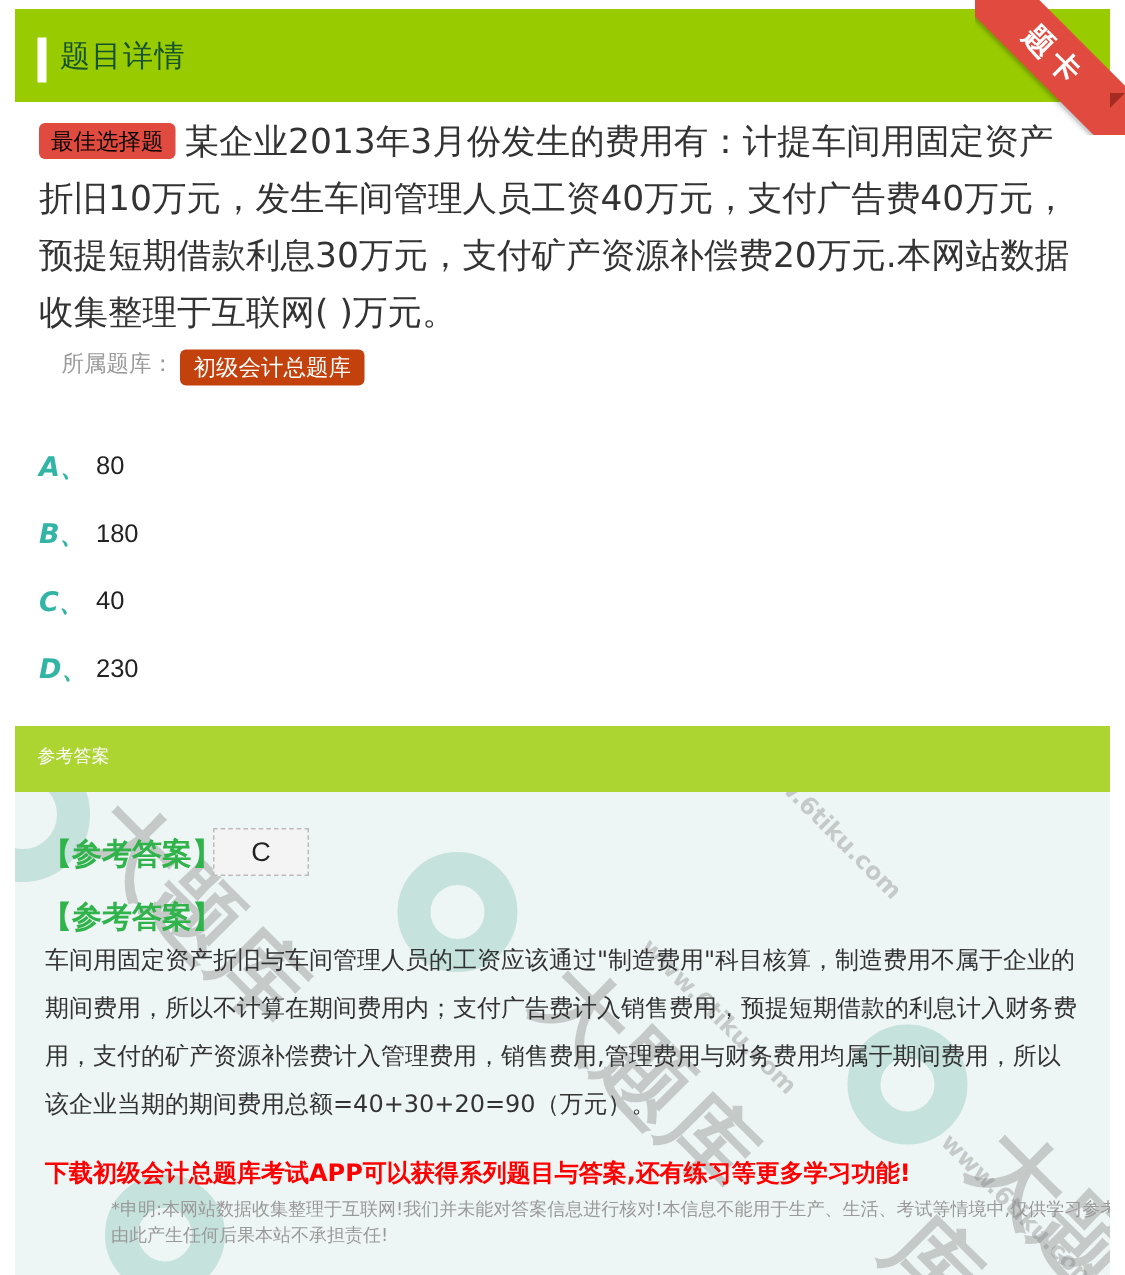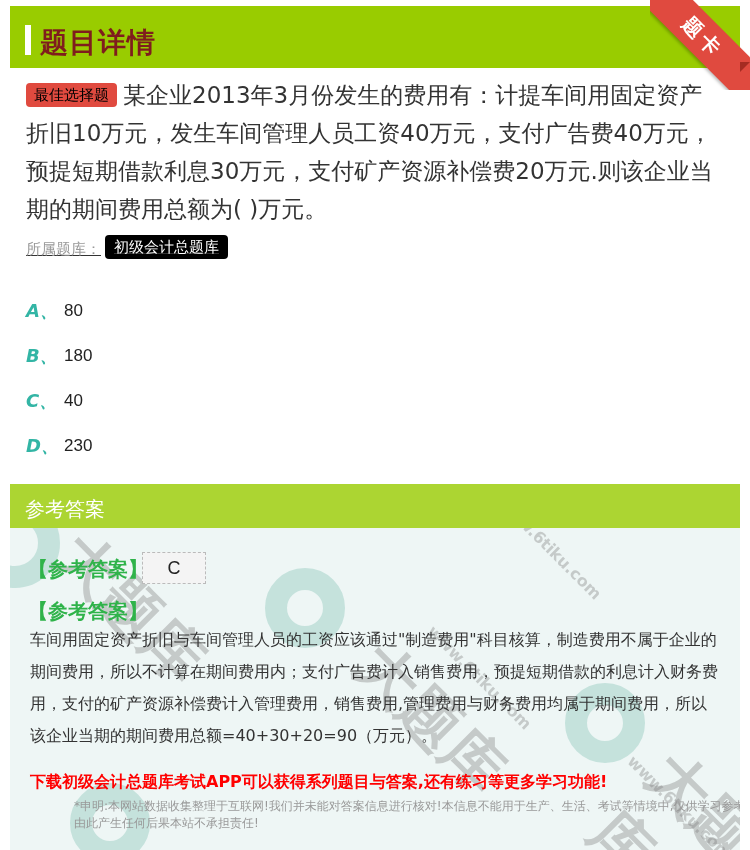--- a/index.html
+++ b/index.html
@@ -7,21 +7,21 @@
   body { font-family: "DejaVu Sans", "Liberation Sans", sans-serif; color: #333; position: relative; }
 
   .header-bar {
     position: absolute; left: 10px; top: 6px; width: 730px; height: 62px;
     background: #99cc00;
   }
   .header-bar .accent {
     position: absolute; left: 15px; top: 19px; width: 6px; height: 30px; background: #ffffff;
   }
   .header-bar .title {
-    position: absolute; left: 30px; top: 18px; font-size: 28px; font-weight: bold; color: #7f1d1d; letter-spacing: 1px;
+    position: absolute; left: 30px; top: 18px; font-size: 20px; font-weight: normal; color: #14532d; letter-spacing: 1px;
   }
 
   .ribbon-wrap {
     position: absolute; right: 0; top: 0; width: 100px; height: 90px; overflow: hidden;
   }
   .ribbon {
     position: absolute; right: -28px; top: 18px; width: 150px; height: 38px;
     background: #e04a3f; transform: rotate(45deg); transform-origin: center;
     color: #fff; font-size: 20px; font-weight: bold; text-align: center; line-height: 38px;
     letter-spacing: 4px; box-shadow: 0 2px 3px rgba(0,0,0,0.25);
@@ -33,35 +33,35 @@
 
   .question {
     position: absolute; left: 26px; top: 76px; width: 690px;
     font-size: 23px; line-height: 38px; color: #333;
   }
   .tag-best {
     display: inline-block; background: #e04a3f; color: #000000; font-size: 15px;
     line-height: 24px; padding: 0 8px; border-radius: 4px; vertical-align: 3px; margin-right: 6px;
   }
 
-  .bank-row { position: absolute; left: 26px; top: 233px; height: 26px; display: flex; align-items: flex-end; text-decoration: underline; }
+  .bank-row { position: absolute; left: 41px; top: 233px; height: 26px; display: flex; align-items: flex-start; }
   .bank-label { font-size: 15px; color: #999; }
   .bank-tag {
-    display: inline-block; background: #000000; color: #fff; font-size: 15px;
+    display: inline-block; background: #c2410c; color: #fff; font-size: 15px;
     line-height: 24px; padding: 0 9px; border-radius: 4px; margin-left: 4px;
   }
 
   .options { position: absolute; left: 26px; top: 288px; }
   .option { height: 45px; display: flex; align-items: center; }
   .option .letter { font-style: italic; font-weight: bold; color: #33b5a5; font-size: 18px; width: 38px; }
   .option .value { font-size: 17px; color: #222; font-family: "Liberation Sans", sans-serif; text-align: right; }
 
   .answer-bar {
     position: absolute; left: 10px; top: 484px; width: 730px; height: 44px; background: #acd532;
-    color: #fff; font-size: 20px;
+    color: #fff; font-size: 12px;
   }
   .answer-bar .left { position: absolute; left: 15px; top: 12px; }
   .answer-bar .right { position: absolute; right: 15px; top: 12px; }
 
   .answer-body {
     position: absolute; left: 10px; top: 528px; width: 730px; height: 322px; background: #eef6f5; overflow: hidden;
   }
   .watermark { position: absolute; color: rgba(120,120,120,0.35); font-weight: bold; pointer-events: none; }
   .wm-ring {
     position: absolute; border-radius: 50%;
@@ -91,21 +91,21 @@
   <div class="accent"></div>
   <div class="title">题目详情</div>
 </div>
 
 <div class="ribbon-wrap">
   <div class="ribbon">题卡</div>
 </div>
 <div class="ribbon-fold"></div>
 
 <div class="question">
-  <span class="tag-best">最佳选择题</span><span>某企业2013年3月份发生的费用有：计提车间用固定资产折旧10万元，发生车间管理人员工资40万元，支付广告费40万元，预提短期借款利息30万元，支付矿产资源补偿费20万元.则该企业当期的期间费用总额为( )万元。</span>
+  <span class="tag-best">最佳选择题</span><span>某企业2013年3月份发生的费用有：计提车间用固定资产折旧10万元，发生车间管理人员工资40万元，支付广告费40万元，预提短期借款利息30万元，支付矿产资源补偿费20万元.本网站数据收集整理于互联网( )万元。</span>
 </div>
 
 <div class="bank-row">
   <span class="bank-label">所属题库：</span>
   <span class="bank-tag">初级会计总题库</span>
 </div>
 
 <div class="options">
   <div class="option">
     <span class="letter">A、</span>

